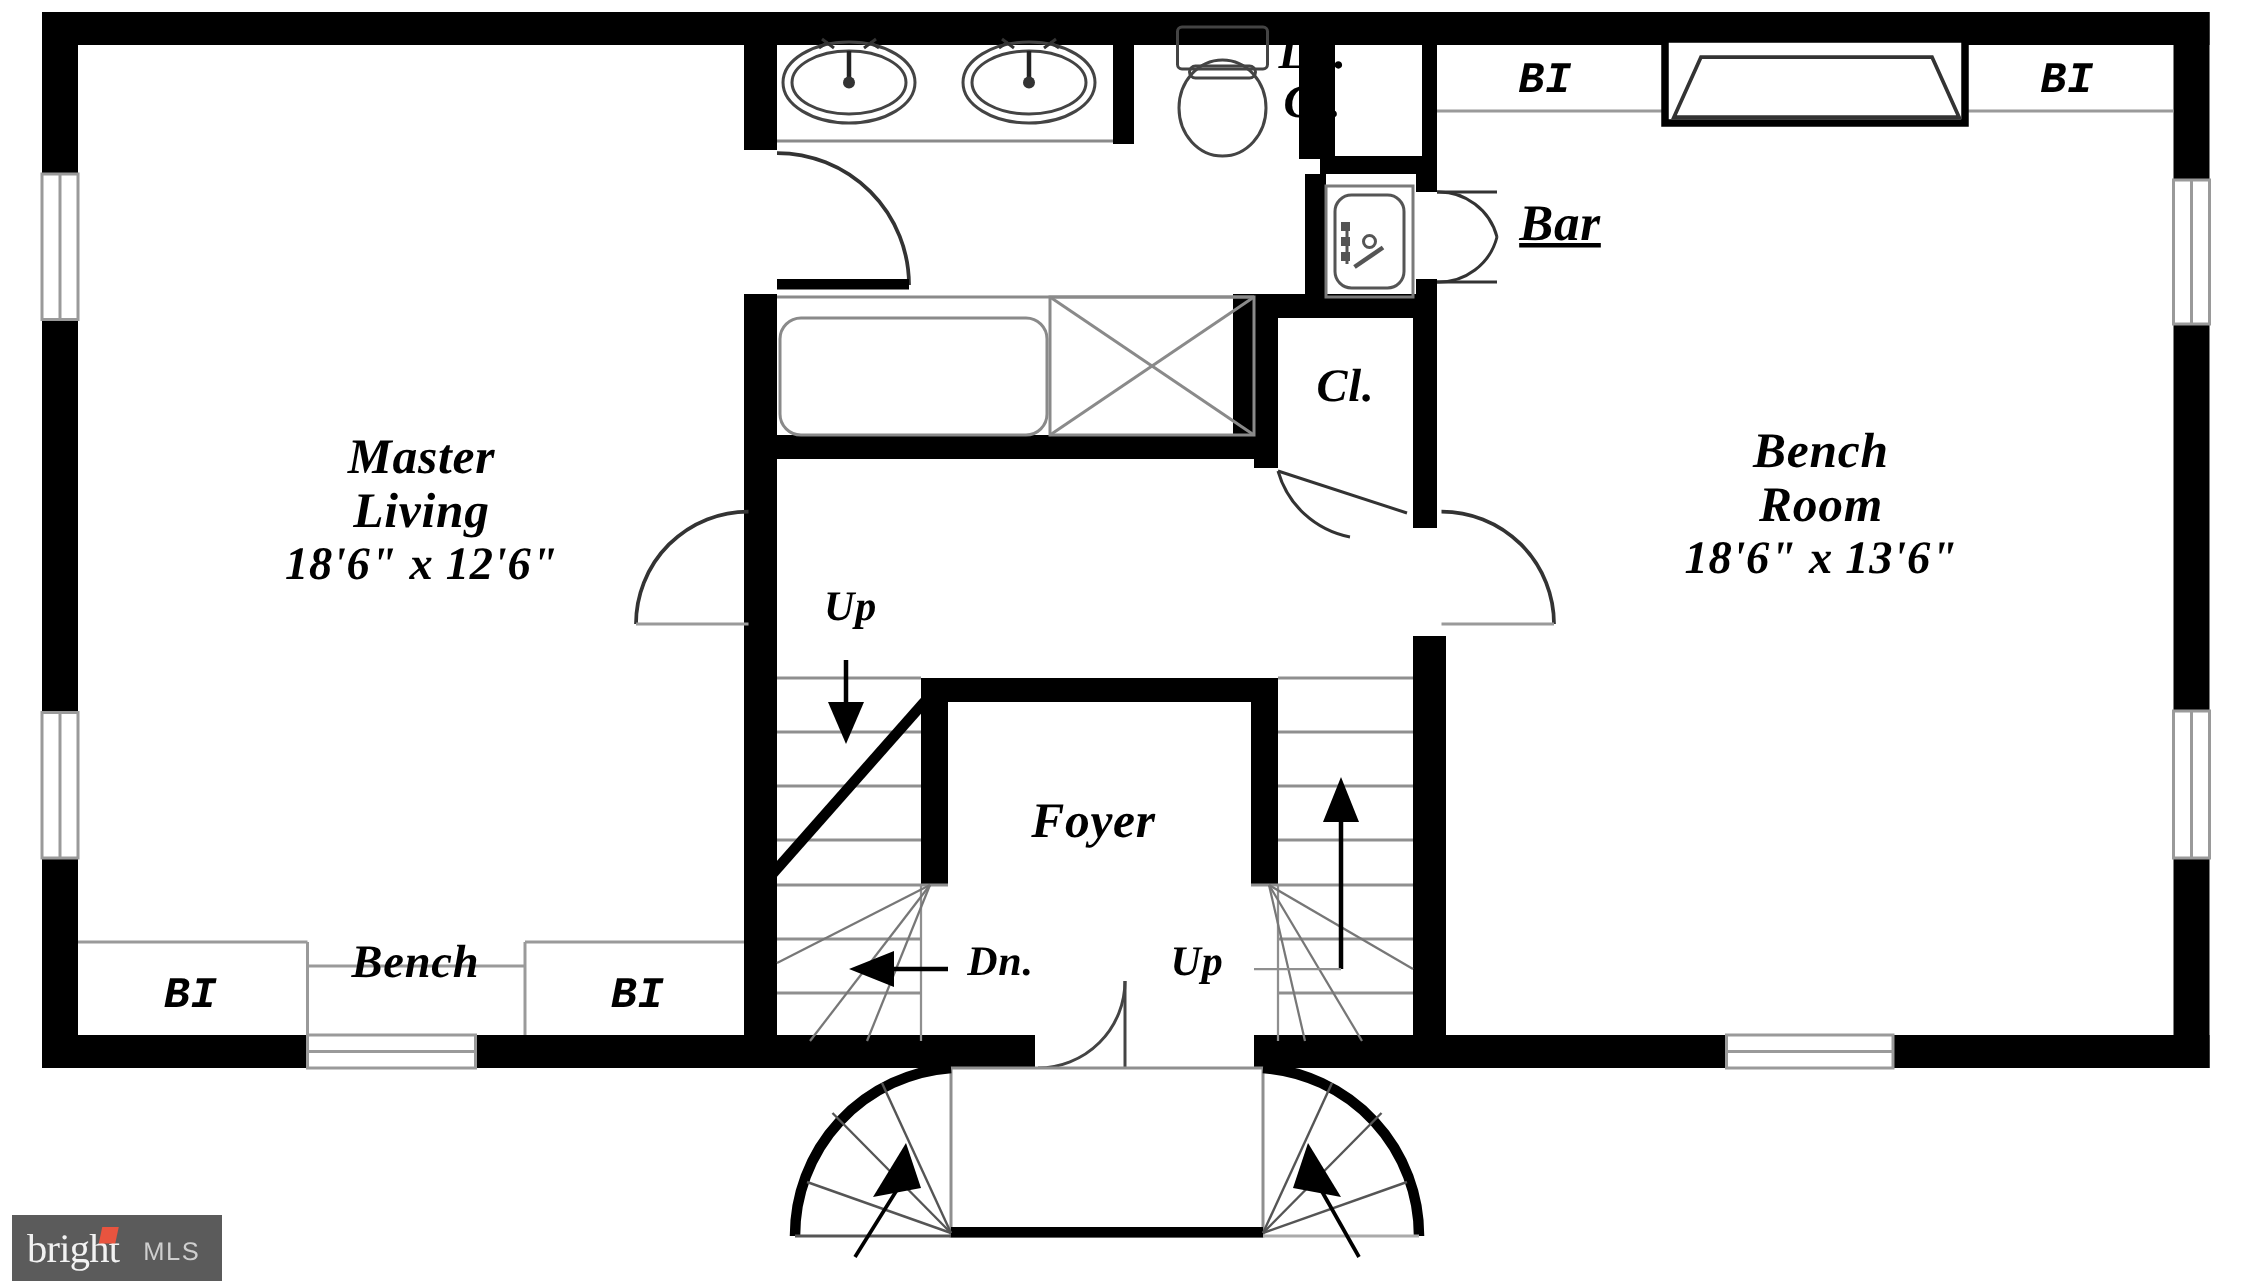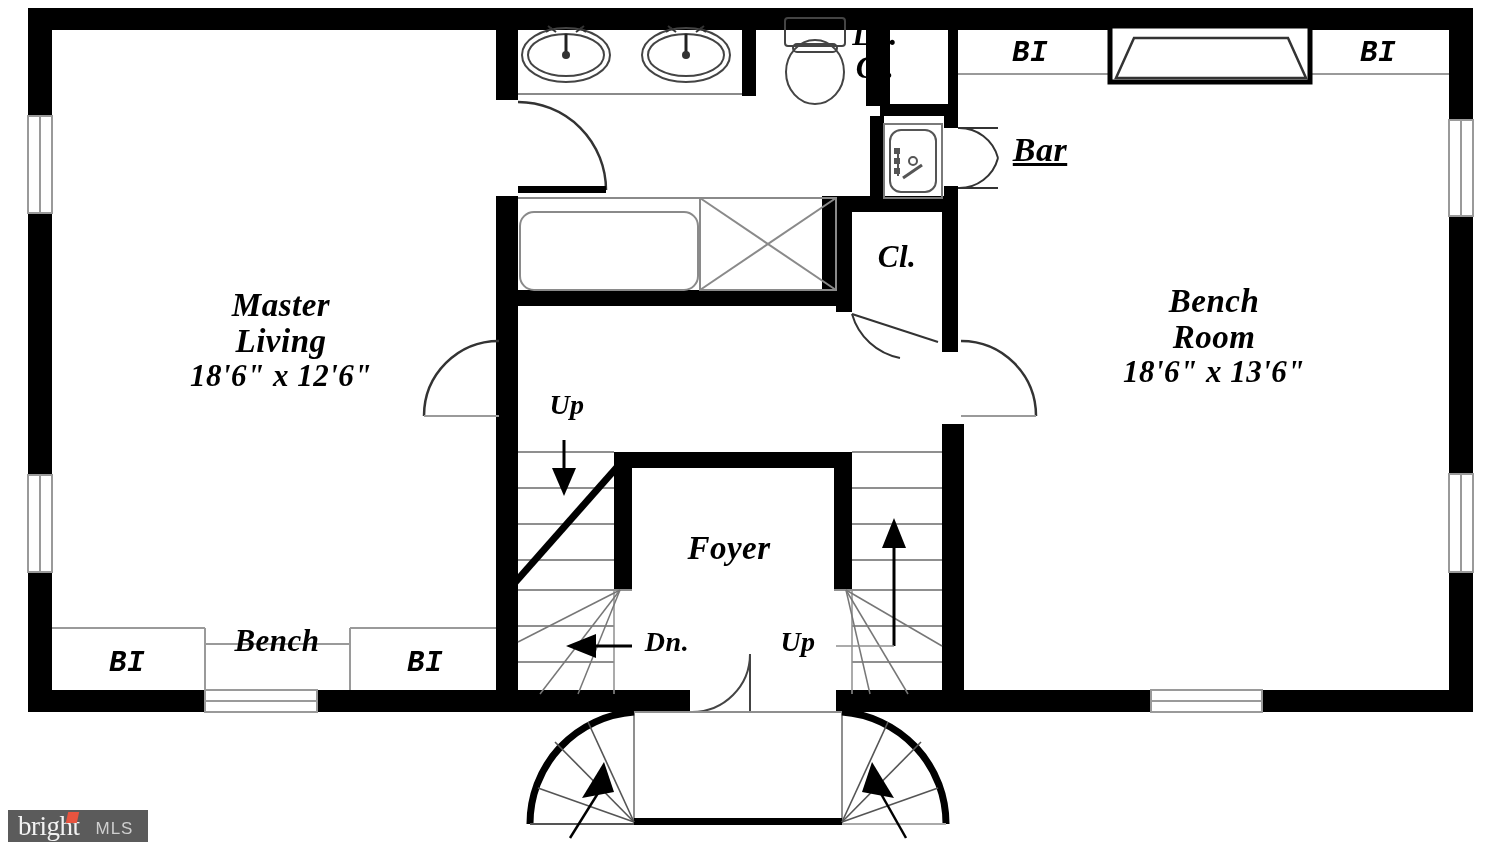--- a/index.html
+++ b/index.html
@@ -58,21 +58,21 @@
   }
   .center-x {
     transform: translateX(-50%);
   }
   
   #watermark {
     position: absolute;
     left: 8px;
     top: 810px;
     width: 140px;
-    height: 32px;
+    height: 44px;
     background: #5b5b5b;
     display: flex;
     align-items: center;
     justify-content: flex-start;
     padding-left: 10px;
     box-sizing: border-box;
   }
   #watermark .wm-bright {
     font-family: "Liberation Serif", "DejaVu Serif", serif;
     font-style: normal;

